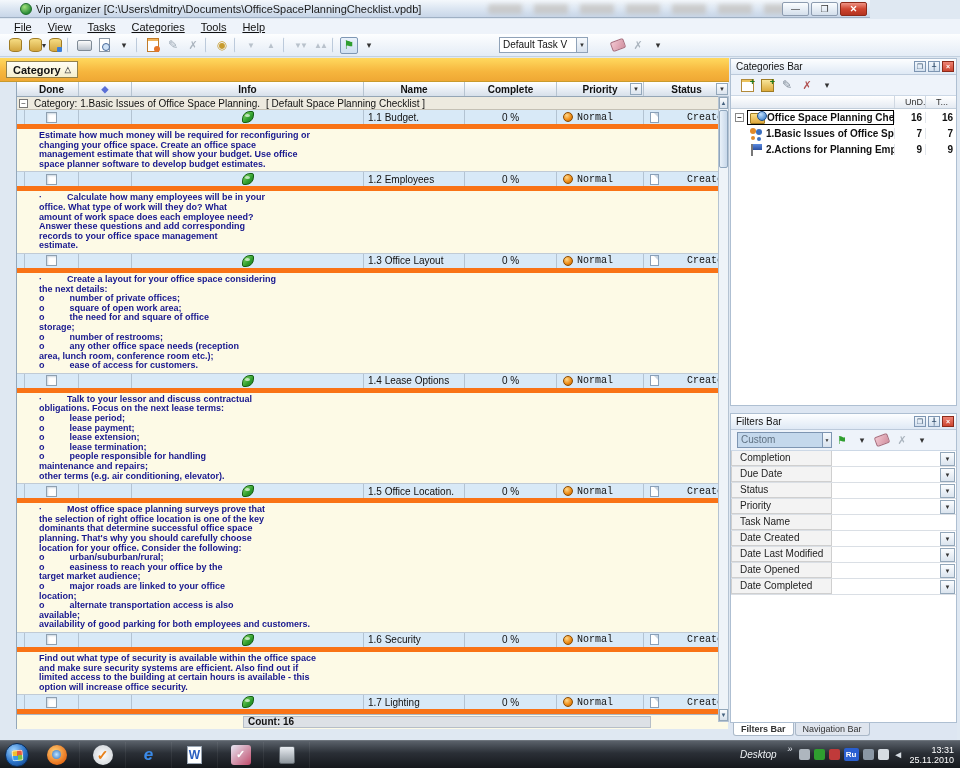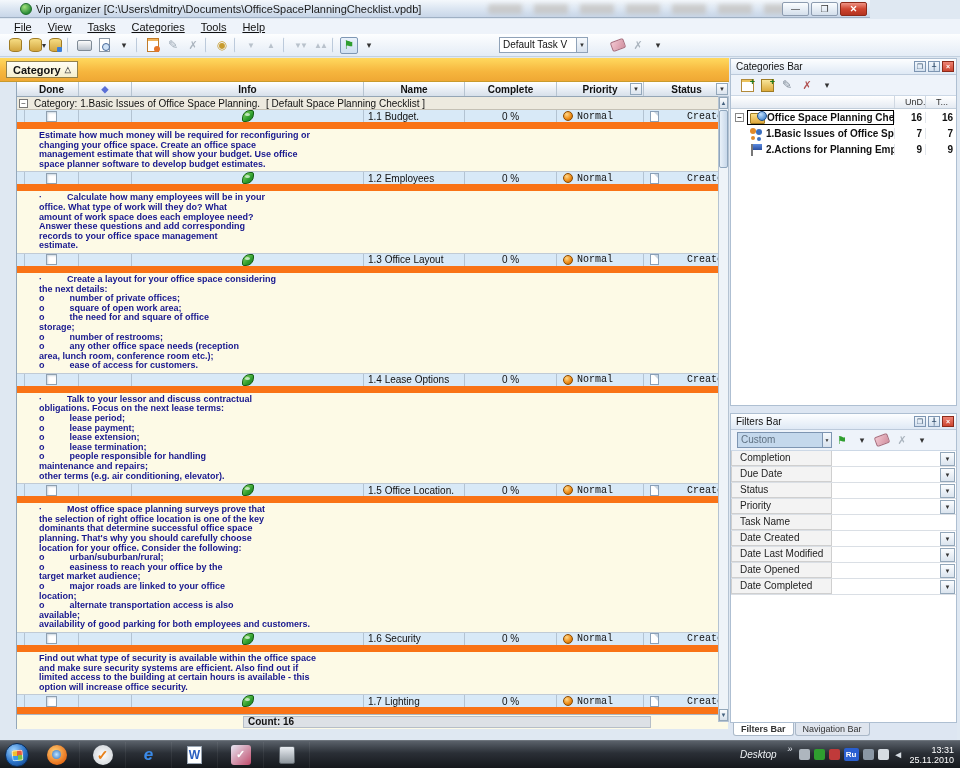--- a/index.html
+++ b/index.html
@@ -70,21 +70,21 @@
   .gh > div { border-right:1px solid #b7c4d1; font-size:10px; font-weight:bold; color:#111;
     display:flex; align-items:center; justify-content:center; position:relative; overflow:hidden; }
   .gh .nob { border-right:none; }
   .hdd { position:absolute; right:1px; top:1px; width:12px; height:12px; border:1px solid #93a7ba;
     background:linear-gradient(#fbfdff,#dbe4ee); font-size:6px; line-height:11px; text-align:center; color:#333; }
   .diamond { color:#5a6fd6; font-size:9px; }
   .grouprow { height:13px; background:#edeadf; border-bottom:1px solid #c4c0b4; display:flex; align-items:center;
     font-size:10px; color:#111; gap:6px; padding-left:2px; }
   .expbox { width:9px; height:9px; border:1px solid #777; background:#fff; font-size:8px; line-height:7px; text-align:center; color:#333; flex:0 0 auto; }
   .trow { display:grid; grid-template-columns:8px 54px 53px 232px 101px 92px 87px 85px; height:19px;
-    background:#d8e9f7; border-bottom:7px solid #f97316; }
+    background:#d8e9f7; border-bottom:5px solid #f97316; }
   .trow > div { border-right:1px solid #b3c3d2; display:flex; align-items:center; overflow:hidden; }
   .trow > div:last-child { border-right:none;justify-content:space-between; }
   .checkbox { width:11px; height:11px; background:#fff; border:1px solid #8fa0b0; margin:0 auto; box-shadow:inset 1px 1px 2px #cdd8e2; }
   .notesico { width:12px; height:12px; margin:0 auto; background:linear-gradient(135deg,#8fdf6a,#2f9e2f 60%,#1c7a1c);
     border:1px solid #156015; border-radius:8px 2px 8px 2px; position:relative; }
   .notesico::after { content:""; position:absolute; left:2px; top:2px; width:5px; height:3px; background:rgba(255,255,255,.65); border-radius:50%; }
   .cname { font-size:10px; color:#111; padding-left:4px; }
   .ccomp { justify-content:center; font-size:10px; color:#111; }
   .cprio, .cstat { font-size:10px; color:#111; gap:4px; padding-left:6px;font-family:Liberation Mono, monospace; }
   .ball { width:10px; height:10px; border-radius:50%; flex:0 0 auto;

